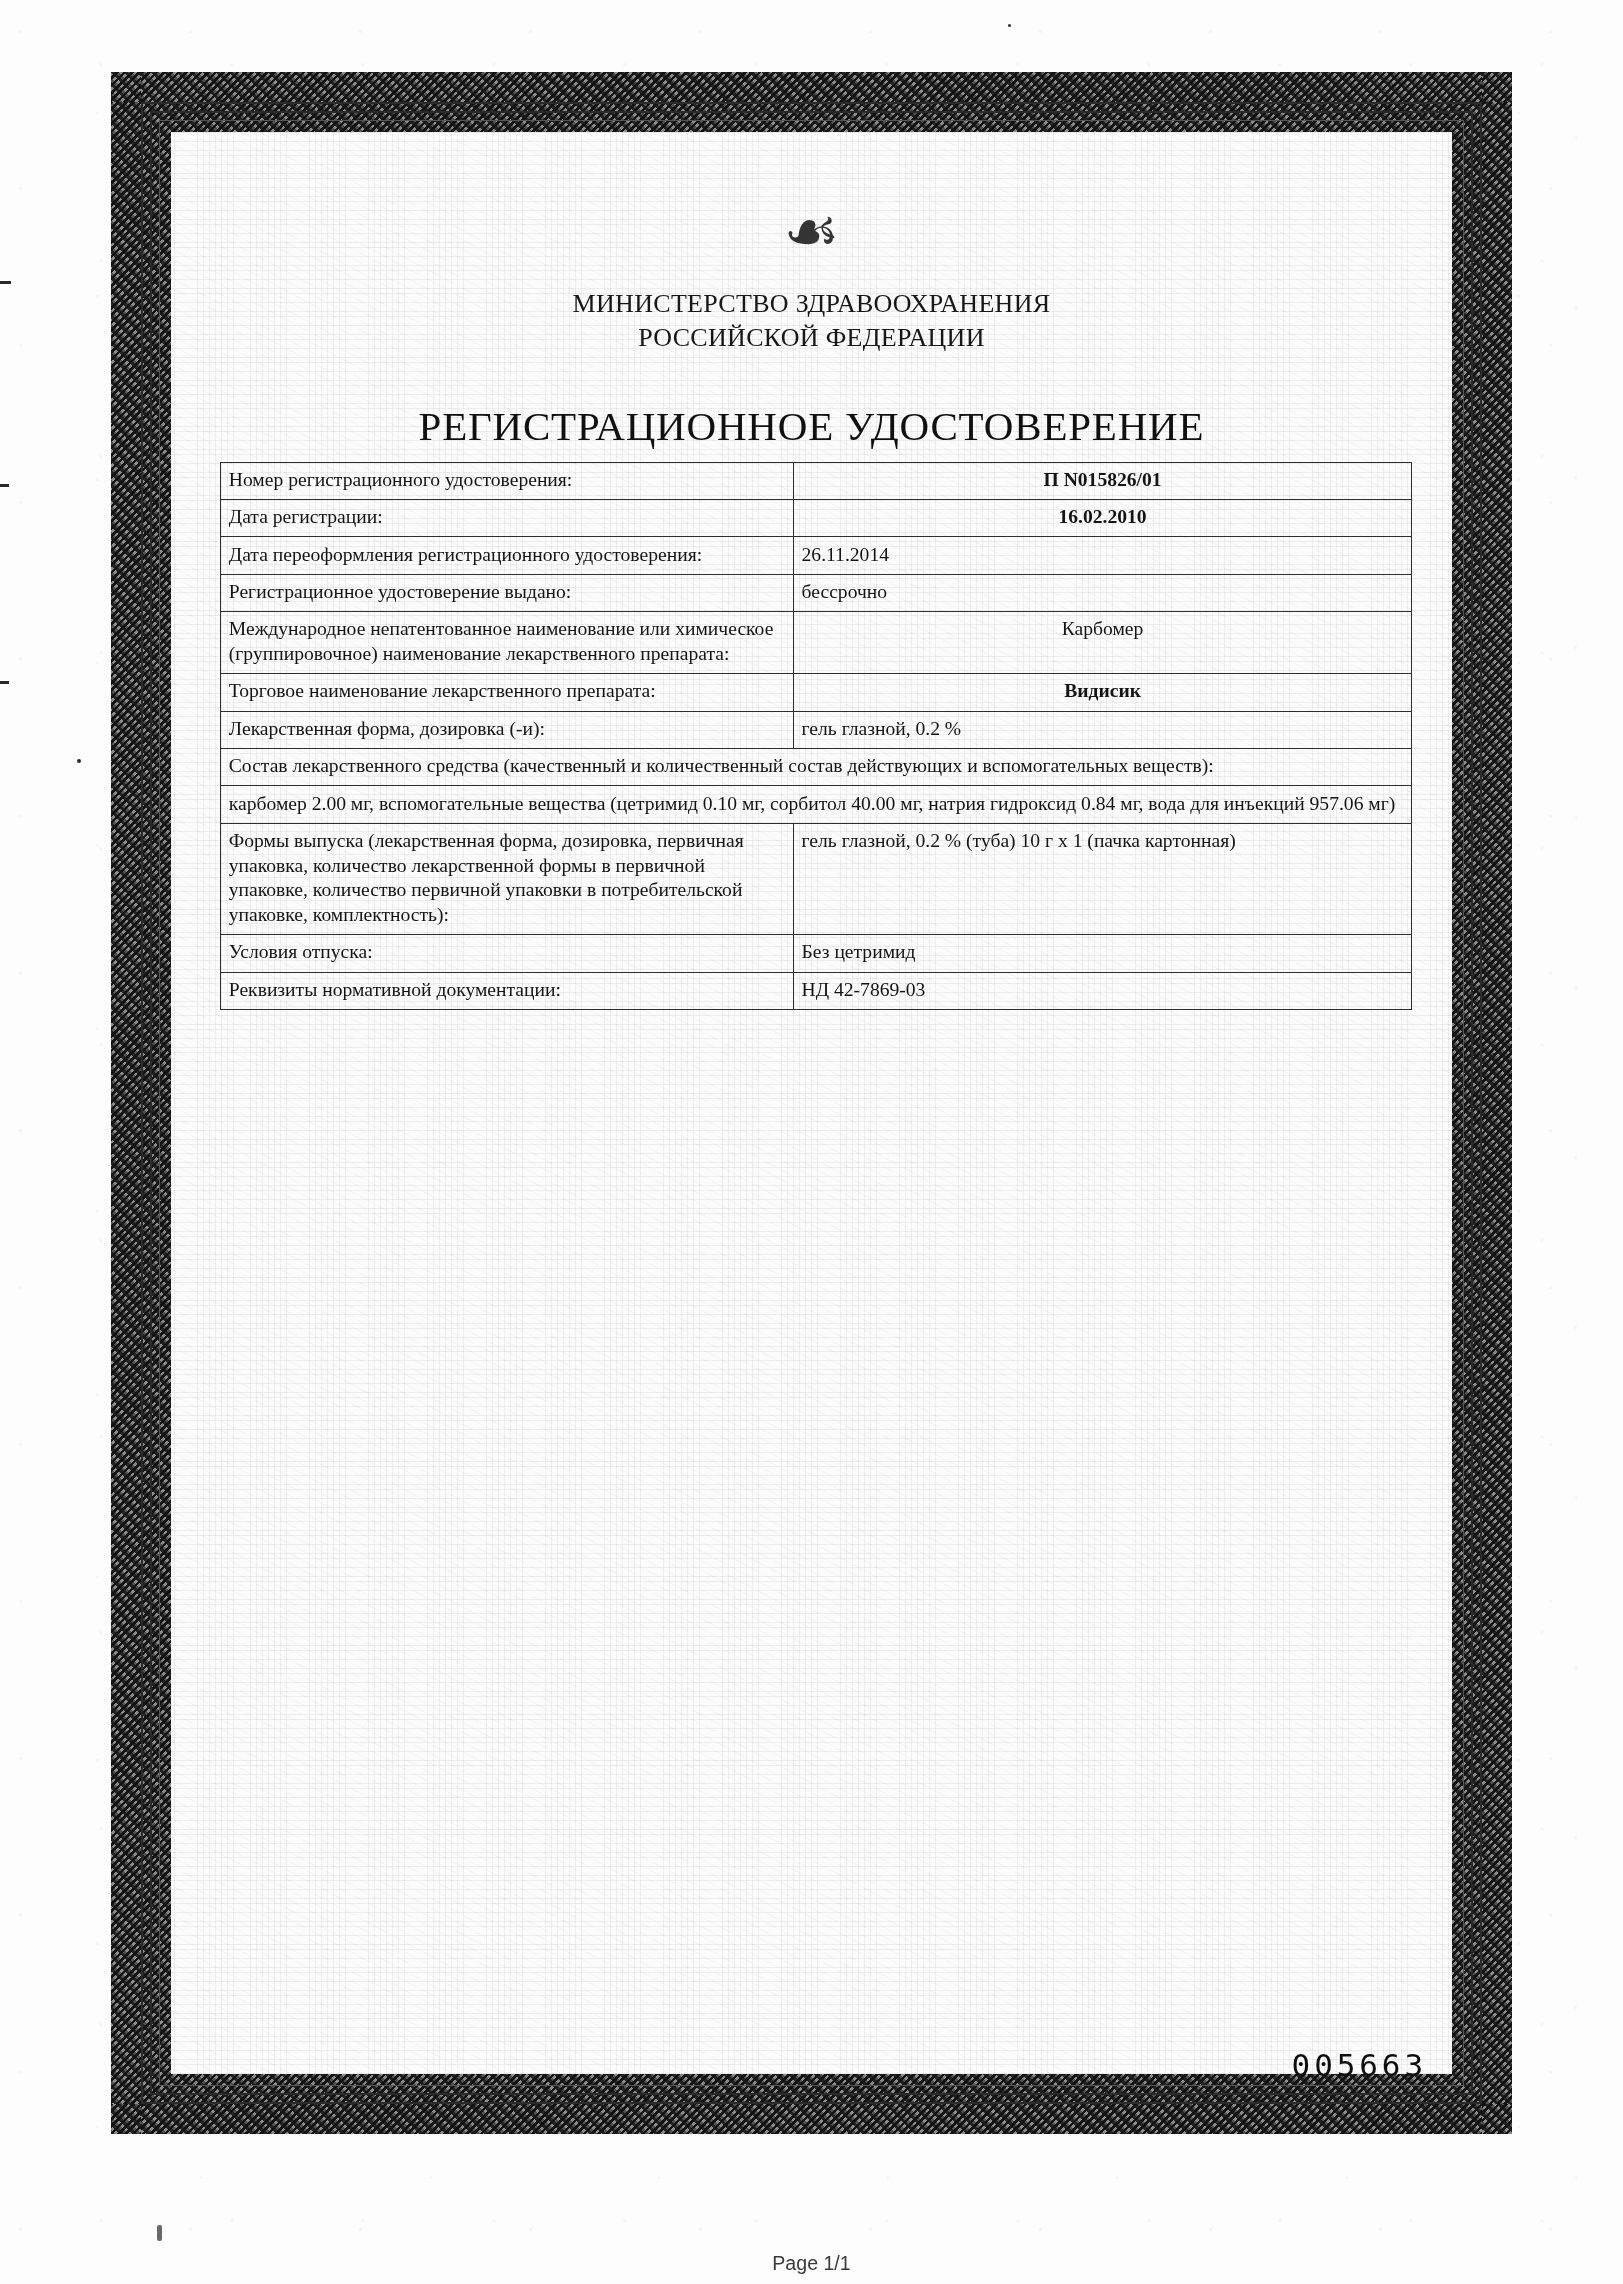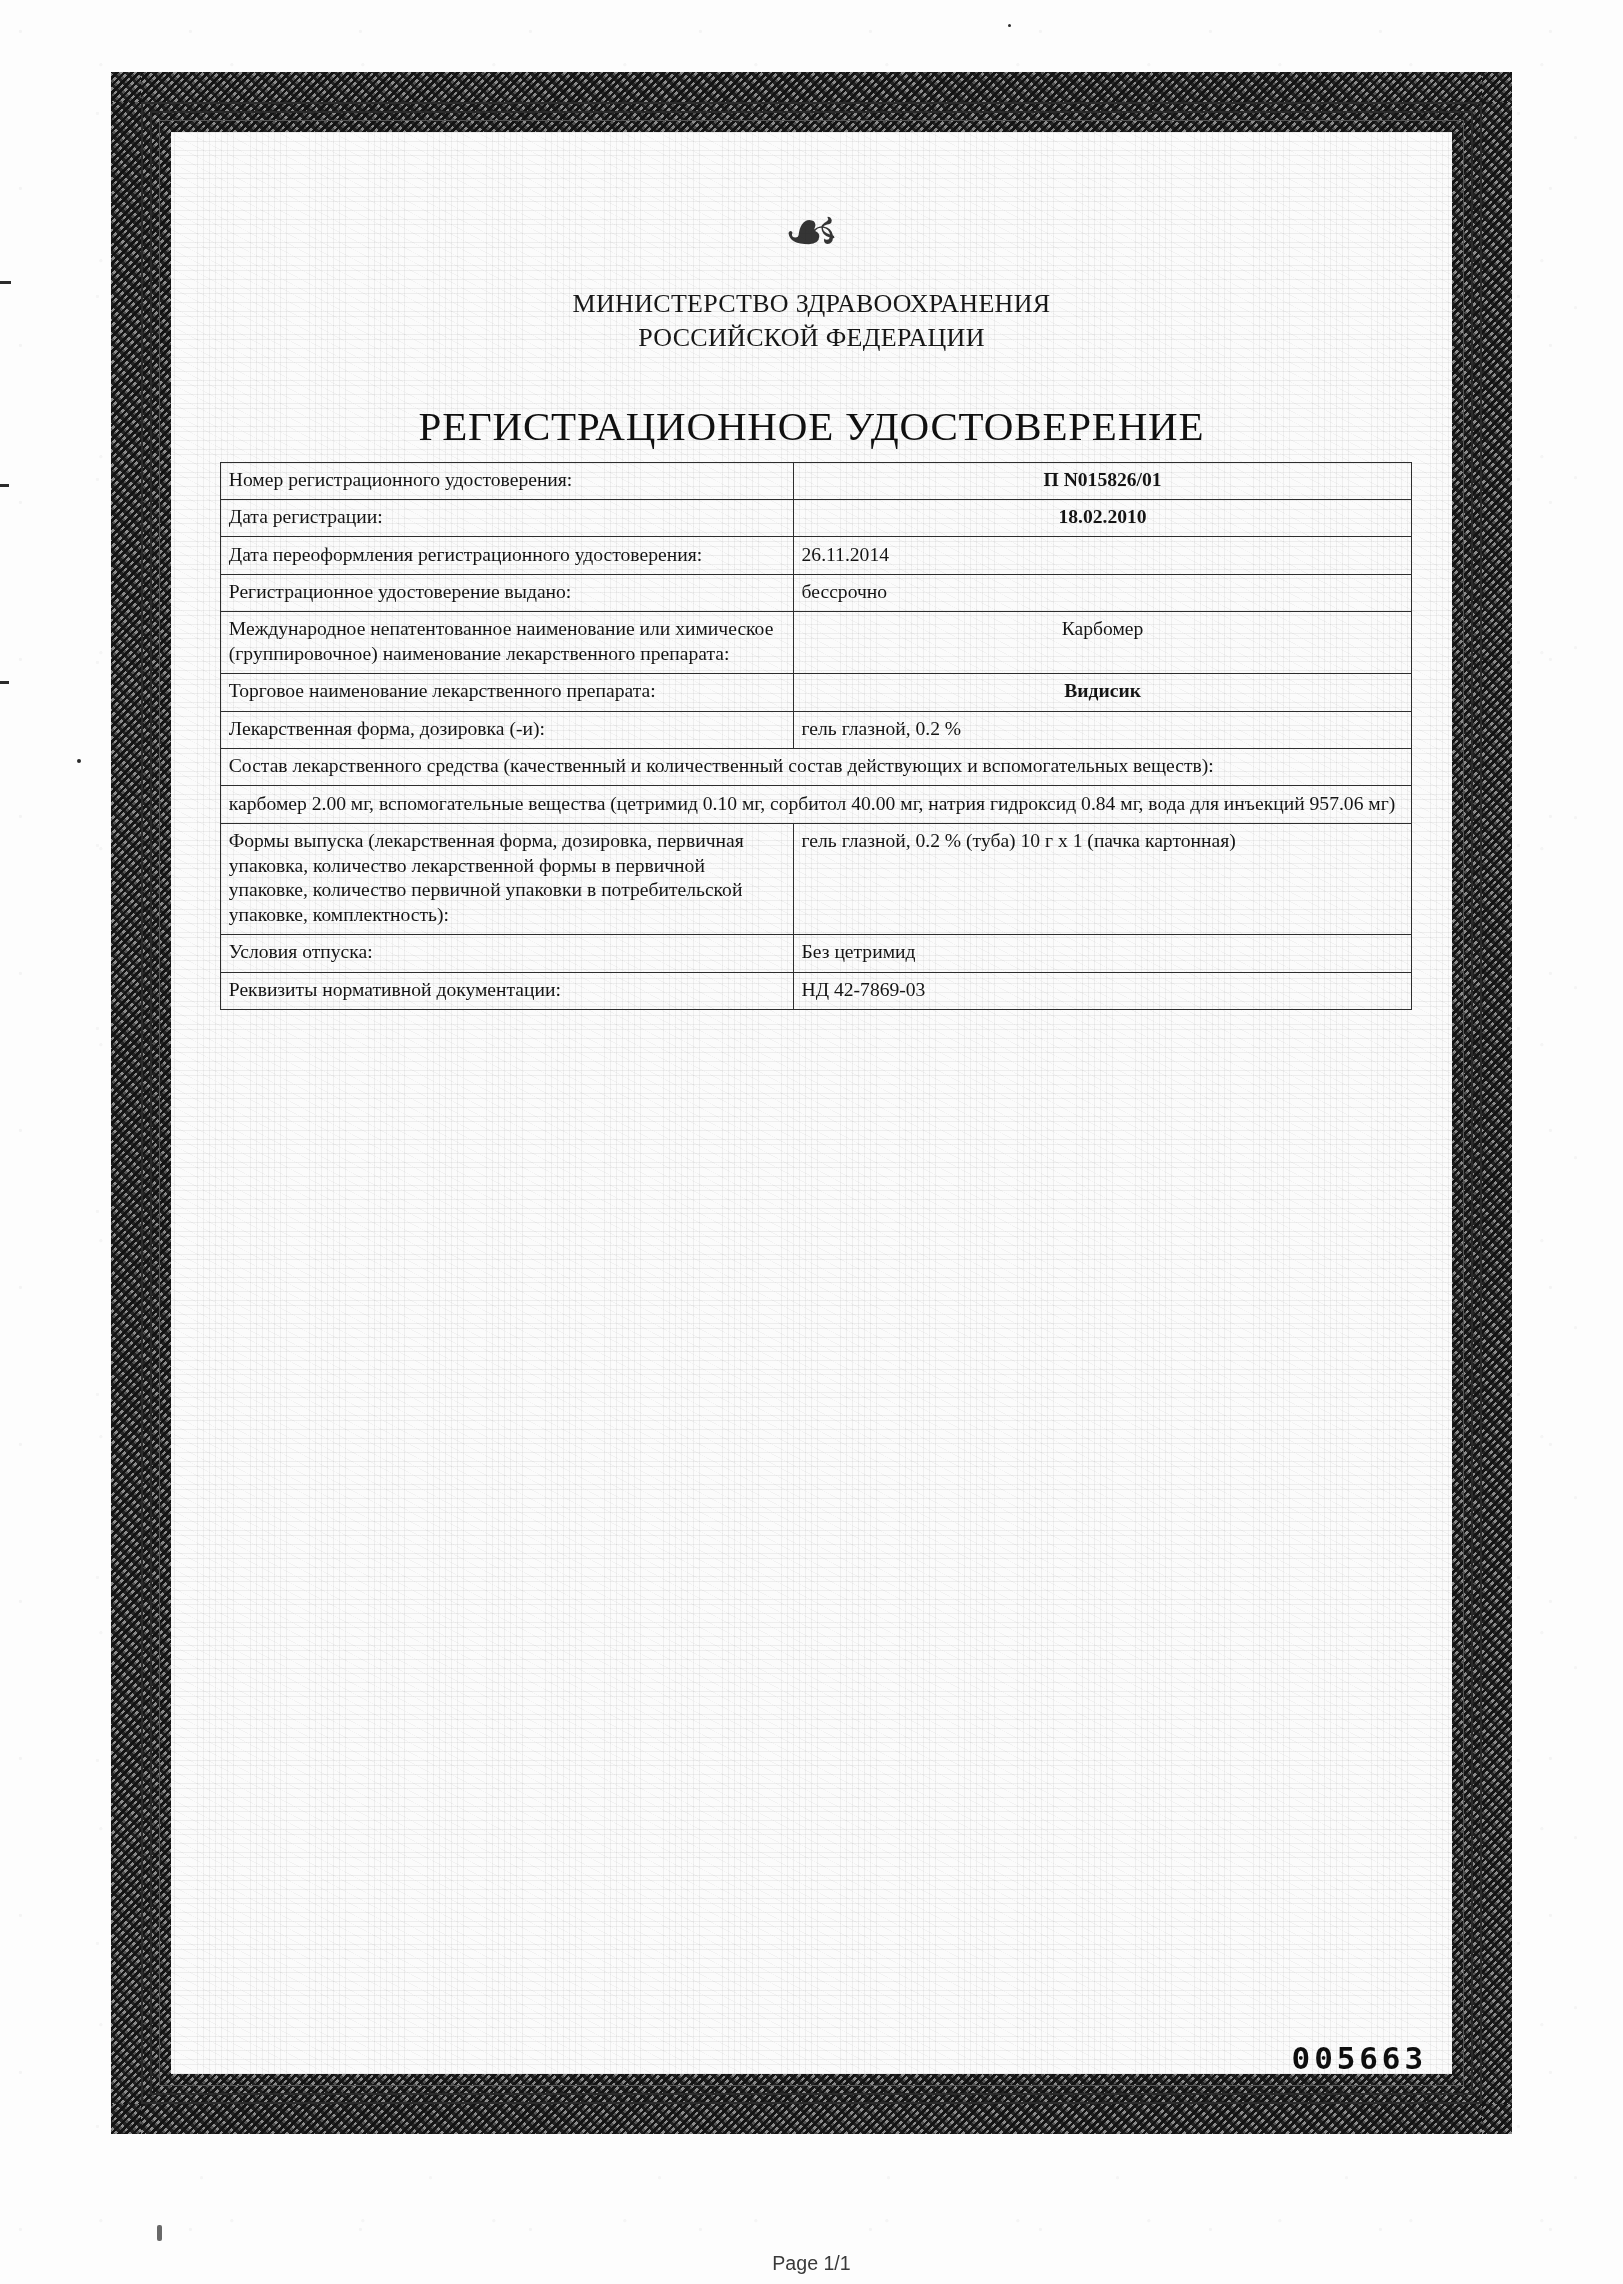--- a/index.html
+++ b/index.html
@@ -157,26 +157,26 @@
   td.bold-brand { text-align: center; font-weight: bold; font-size: 23.6px; padding-top: 11.8px; }
   td.full { font-size: 19px; }
   td.full-pad { padding-top: 7.9px; padding-bottom: 7.9px; }
   .mid-align { padding-top: 41px; }
   .tall-1 { height: 79px; }
 
   
   .serial {
     position: absolute;
     right: 196px;
-    bottom: 208px;
+    bottom: 201px;
     font-family: "DejaVu Sans Mono", monospace;
     font-size: 31px;
     letter-spacing: 3.9px;
     color: #0e0e0e;
-    font-weight: bold;
+    font-weight: normal;
   }
 
   .page-footer {
     position: absolute;
     left: 0;
     bottom: 9.2px;
     width: 1623px;
     text-align: center;
     font-size: 19.6px;
     color: #3a3a3a;
@@ -220,21 +220,21 @@
     <div class="doc-title">РЕГИСТРАЦИОННОЕ УДОСТОВЕРЕНИЕ</div>
 
     <table class="reg-table">
       <tbody>
         <tr>
           <td class="label">Номер регистрационного удостоверения:</td>
           <td class="value center-val">П N015826/01</td>
         </tr>
         <tr>
           <td class="label">Дата регистрации:</td>
-          <td class="value center-val">18.02.2010</td>
+          <td class="value center-val">16.02.2010</td>
         </tr>
         <tr>
           <td class="label">Дата переоформления регистрационного удостоверения:</td>
           <td class="value">26.11.2014</td>
         </tr>
         <tr>
           <td class="label">Регистрационное удостоверение выдано:</td>
           <td class="value">бессрочно</td>
         </tr>
         <tr>

